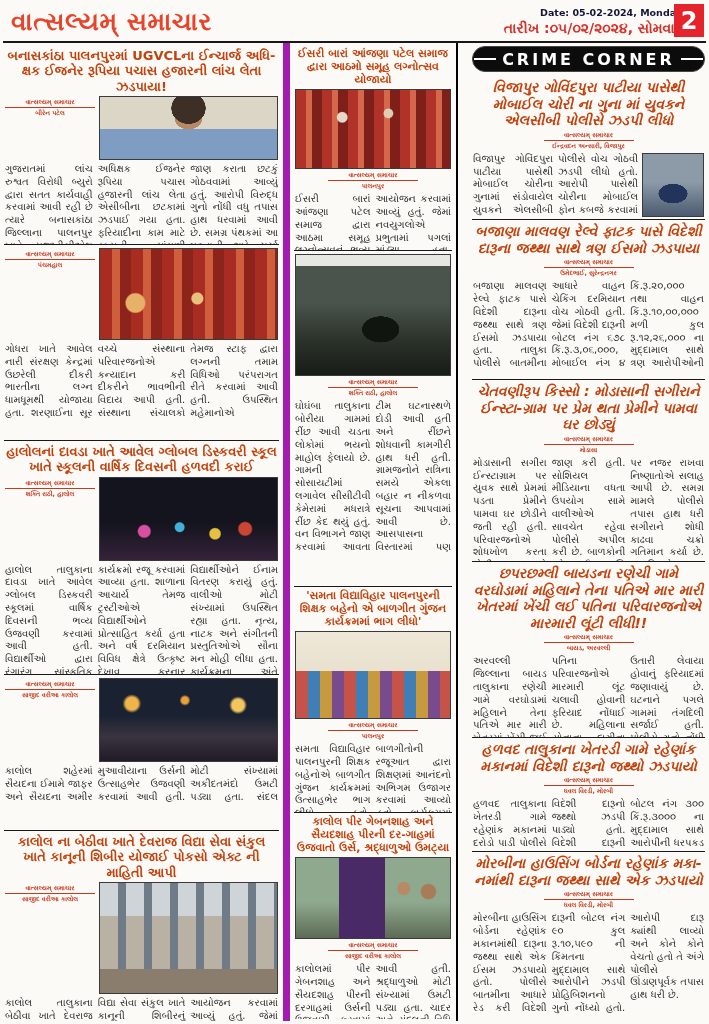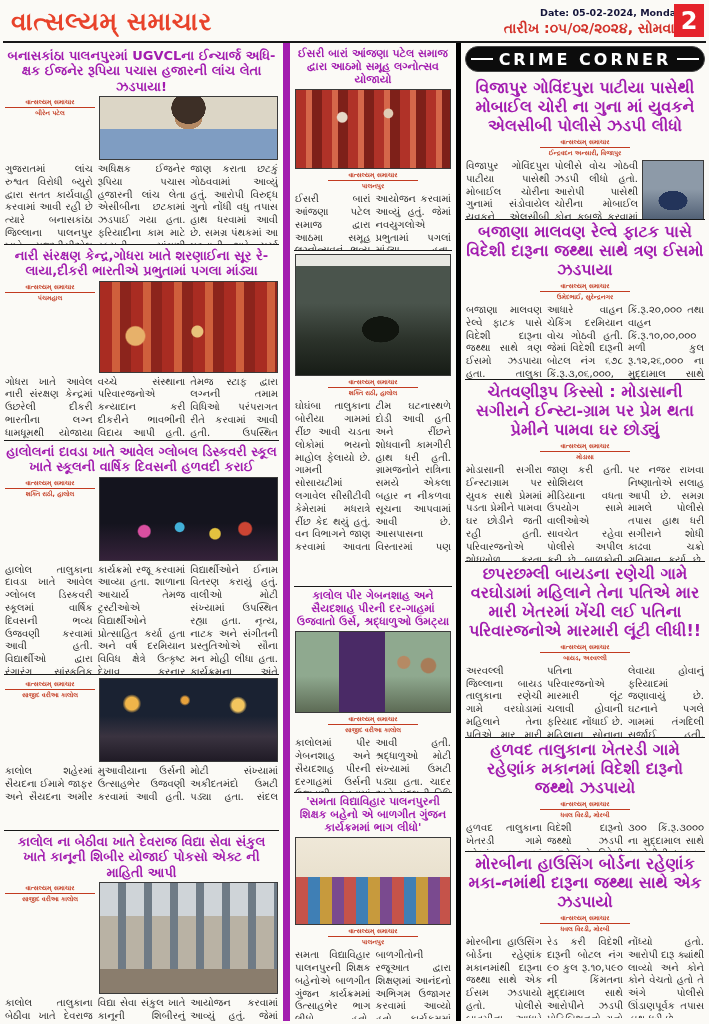--- a/index.html
+++ b/index.html
@@ -21,28 +21,28 @@
   .pagenum {
     position:absolute; right:2px; top:1px; width:30px; height:33px;
     background:#e5232b; color:#fff; font-size:24px; font-weight:800;
     display:flex; align-items:center; justify-content:center;
   }
   
   .content { display:flex; height:978px; overflow:hidden; }
   .col { overflow:hidden; }
   .col-left  { width:280px; padding:2px 4px 0 1px; }
   .col-mid   { width:173px; border-left:7px solid #a21caf; padding:2px 4px 0 4px; }
-  .col-right { width:250px; border-left:5px solid #000000; padding:2px 1px 0 4px; }
+  .col-right { width:250px; border-left:2px solid #000000; padding:2px 1px 0 14px; }
   
   .art { overflow:hidden; border-bottom:1px solid #181818; padding:3px 1px 2px 1px; }
   .art:last-child { border-bottom:none; }
-  .hl { font-weight:800; color:#a21caf; text-align:center; line-height:1.18; margin-bottom:2px; }
+  .hl { font-weight:800; color:#c2410c; text-align:center; line-height:1.18; margin-bottom:2px; }
   .col-left  .hl { font-size:13px; }
   .col-mid   .hl { font-size:11px; }
-  .col-right .hl { font-size:16px; }
+  .col-right .hl { font-size:14px;font-style:italic; }
   .byline { text-align:center; color:#c23a20; font-weight:700; font-size:6.3px;
             line-height:1.3; margin:2px auto 3px auto; width:90px; flex:none; }
   .byline .by1 { border-bottom:1px solid #c23a20; padding-bottom:1px; }
   .byline .by2 { padding-top:1px; }
   .bodytxt { font-size:10px; line-height:1.28; text-align:justify; color:#262626;
              column-gap:5px; overflow:hidden; }
   .cols2 { column-count:2; } .cols3 { column-count:3; }
   .toprow { display:flex; gap:4px; align-items:flex-start; margin-bottom:3px; }
   .toprow .ph { flex:1; }
   
@@ -137,21 +137,20 @@
           <div class="byline">
             <div class="by1">વાત્સલ્યમ્ સમાચાર</div>
             <div class="by2">બીરેન પટેલ</div>
           </div>
           <div class="ph ph-man"></div>
         </div>
         <div class="bodytxt cols3" style="height:118px">ગુજરાતમાં લાંચ રુશ્વત વિરોધી બ્યુરો દ્વારા સતત કાર્યવાહી કરવામાં આવી રહી છે ત્યારે બનાસકાંઠા જિલ્લાના પાલનપુર ખાતે યુજીવીસીએલ કચેરીમાં ફરજ બજાવતા ઈન્ચાર્જ અધિક્ષક ઈજનેર રૂપિયા પચાસ હજારની લાંચ લેતા એસીબીના છટકામાં ઝડપાઈ ગયા હતા. ફરિયાદીના કામ માટે રકમની માંગણી કરવામાં આવી હતી જે અંગે એસીબીને જાણ કરાતા છટકું ગોઠવવામાં આવ્યું હતું. આરોપી વિરુદ્ધ ગુનો નોંધી વધુ તપાસ હાથ ધરવામાં આવી છે. સમગ્ર પંથકમાં આ ઘટનાની ભારે ચર્ચા જાગી છે. અત્રે ઉલ્લેખનીય છે કે અગાઉ પણ વીજ કંપનીના અધિકારીઓ સામે આવી ફરિયાદો ઉઠી હતી. એસીબીએ નાગરિકોને લાંચ માંગનાર સામે ફરિયાદ કરવા અપીલ કરી છે.</div>
       </article>
 
       <article class="art" style="height:196px">
-        <h2 class="hl">નારી સંરક્ષણ કેન્દ્ર,ગોધરા ખાતે શરણાઈના સૂર રે-લાયા,દીકરી ભારતીએ પ્રભુતામાં પગલા માંડ્યા</h2>
         <div class="toprow">
           <div class="byline">
             <div class="by1">વાત્સલ્યમ્ સમાચાર</div>
             <div class="by2">પંચમહાલ</div>
           </div>
           <div class="ph ph-wedding"></div>
         </div>
         <div class="bodytxt cols3" style="height:86px">ગોધરા ખાતે આવેલ નારી સંરક્ષણ કેન્દ્રમાં ઉછરેલી દીકરી ભારતીના લગ્ન ધામધૂમથી યોજાયા હતા. શરણાઈના સૂર વચ્ચે સંસ્થાના પરિવારજનોએ કન્યાદાન કરી દીકરીને ભાવભીની વિદાય આપી હતી. સંસ્થાના સંચાલકો તેમજ સ્ટાફ દ્વારા લગ્નની તમામ વિધિઓ પરંપરાગત રીતે કરવામાં આવી હતી. ઉપસ્થિત મહેમાનોએ નવદંપતીને આશીર્વાદ પાઠવ્યા હતા. સમાજસેવી સંસ્થાઓએ દીકરીને ભેટ સોગાદો આપી હતી. આ પ્રસંગે અધિકારીઓ અને આગેવાનો ઉપસ્થિત રહ્યા હતા અને દીકરીના ઉજ્જવળ ભવિષ્યની શુભકામના પાઠવી હતી.</div>
       </article>
 
@@ -206,38 +205,38 @@
 
       <article class="art" style="height:336px">
         <div class="ph ph-cctv"></div>
         <div class="byline">
           <div class="by1">વાત્સલ્યમ્ સમાચાર</div>
           <div class="by2">શક્તિ રાઠી, હાલોલ</div>
         </div>
         <div class="bodytxt cols2" style="height:158px">ઘોઘંબા તાલુકાના બોરીયા ગામમાં રીંછ આવી ચડતા લોકોમાં ભયનો માહોલ ફેલાયો છે. ગામની સોસાયટીમાં લગાવેલ સીસીટીવી કેમેરામાં મધરાત્રે રીંછ કેદ થયું હતું. વન વિભાગને જાણ કરવામાં આવતા ટીમ ઘટનાસ્થળે દોડી આવી હતી અને રીંછને શોધવાની કામગીરી હાથ ધરી હતી. ગ્રામજનોને રાત્રિના સમયે એકલા બહાર ન નીકળવા સૂચના આપવામાં આવી છે. આસપાસના વિસ્તારમાં પણ સાવચેતી રાખવા અપીલ કરાઈ છે. જંગલ વિસ્તાર નજીક હોવાથી અવારનવાર વન્ય પ્રાણીઓ રહેણાંક વિસ્તારમાં આવી ચડે છે જેથી લોકોમાં ચિંતા પ્રવર્તી રહી છે.</div>
       </article>
 
+      <article class="art" style="height:226px">
+        <h2 class="hl">'સમતા વિદ્યાવિહાર પાલનપુરની શિક્ષક બહેનો એ બાળગીત ગુંજન કાર્યક્રમમાં ભાગ લીધો'</h2>
+        <div class="ph ph-women"></div>
+        <div class="byline">
+          <div class="by1">વાત્સલ્યમ્ સમાચાર</div>
+          <div class="by2">પાલનપુર</div>
+        </div>
+        <div class="bodytxt cols2" style="height:80px">સમતા વિદ્યાવિહાર પાલનપુરની શિક્ષક બહેનોએ બાળગીત ગુંજન કાર્યક્રમમાં ઉત્સાહભેર ભાગ લીધો હતો. બાળગીતોની રજૂઆત દ્વારા શિક્ષણમાં આનંદનો અભિગમ ઉજાગર કરવામાં આવ્યો હતો. કાર્યક્રમમાં ઉપસ્થિત મહાનુભાવોએ શિક્ષિકા બહેનોની રજૂઆતને બિરદાવી હતી. બાળકોના સર્વાંગી વિકાસમાં બાળગીતોનું મહત્વ સમજાવવામાં આવ્યું હતું અને શાળા પરિવારે સૌનો આભાર માન્યો હતો.</div>
+      </article>
+
       <article class="art" style="height:206px">
         <h2 class="hl">કાલોલ પીર ગેબનશાહ અને સૈયદશાહ પીરની દર-ગાહમાં ઉજવાતો ઉર્સ, શ્રદ્ધાળુઓ ઉમટ્યા</h2>
         <div class="ph ph-urs"></div>
         <div class="byline">
           <div class="by1">વાત્સલ્યમ્ સમાચાર</div>
           <div class="by2">સાજીદ વરીઆ કાલોલ</div>
         </div>
         <div class="bodytxt cols2" style="height:68px">કાલોલમાં પીર ગેબનશાહ અને સૈયદશાહ પીરની દરગાહમાં ઉર્સની ઉજવણી કરવામાં આવી હતી. શ્રદ્ધાળુઓ મોટી સંખ્યામાં ઉમટી પડ્યા હતા. ચાદર અને સંદલની વિધિ બાદ શિરનીનું વિતરણ કરવામાં આવ્યું હતું. કોમી એકતાના પ્રતીક સમા આ ઉર્સમાં તમામ સમાજના લોકો જોડાયા હતા અને અમન ચેનની દુઆ માંગી હતી.</div>
-      </article>
-
-      <article class="art" style="height:226px">
-        <h2 class="hl">'સમતા વિદ્યાવિહાર પાલનપુરની શિક્ષક બહેનો એ બાળગીત ગુંજન કાર્યક્રમમાં ભાગ લીધો'</h2>
-        <div class="ph ph-women"></div>
-        <div class="byline">
-          <div class="by1">વાત્સલ્યમ્ સમાચાર</div>
-          <div class="by2">પાલનપુર</div>
-        </div>
-        <div class="bodytxt cols2" style="height:80px">સમતા વિદ્યાવિહાર પાલનપુરની શિક્ષક બહેનોએ બાળગીત ગુંજન કાર્યક્રમમાં ઉત્સાહભેર ભાગ લીધો હતો. બાળગીતોની રજૂઆત દ્વારા શિક્ષણમાં આનંદનો અભિગમ ઉજાગર કરવામાં આવ્યો હતો. કાર્યક્રમમાં ઉપસ્થિત મહાનુભાવોએ શિક્ષિકા બહેનોની રજૂઆતને બિરદાવી હતી. બાળકોના સર્વાંગી વિકાસમાં બાળગીતોનું મહત્વ સમજાવવામાં આવ્યું હતું અને શાળા પરિવારે સૌનો આભાર માન્યો હતો.</div>
       </article>
 
     </section>
 
     <section class="col col-right">
 
       <div class="crime-banner">
         <span class="bar"></span>
         <span class="txt">CRIME CORNER</span>
         <span class="bar"></span>

